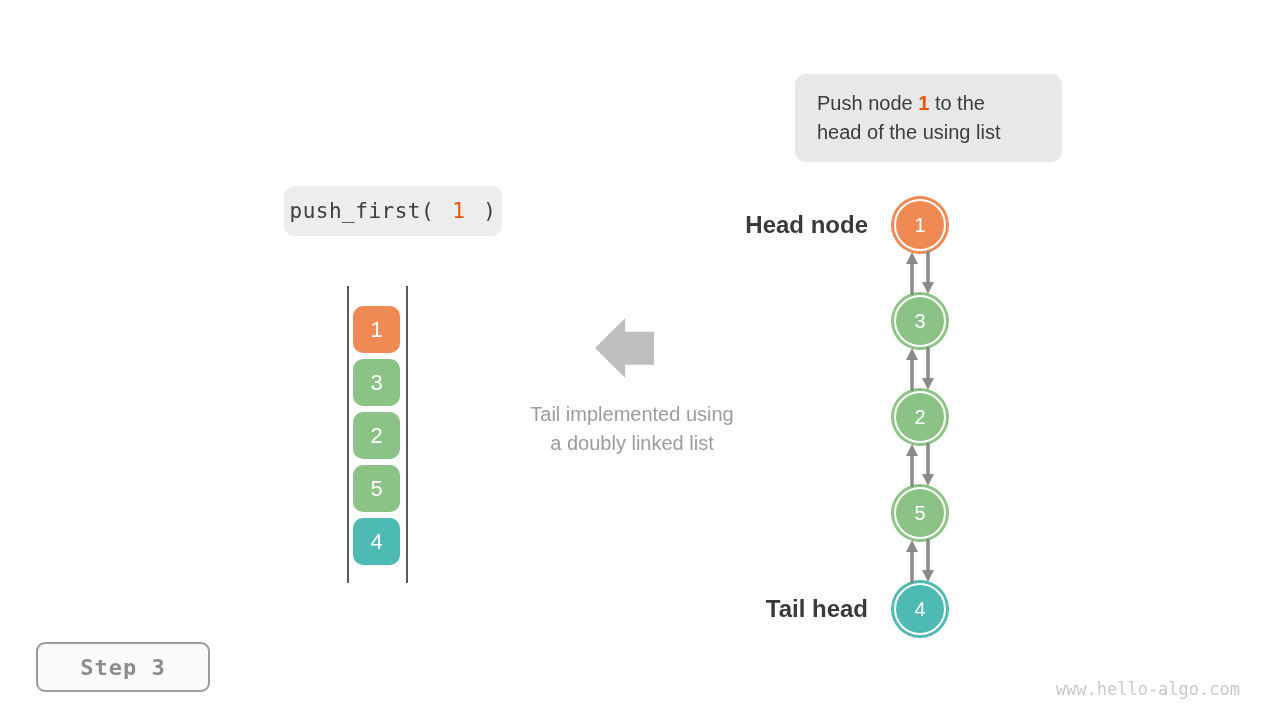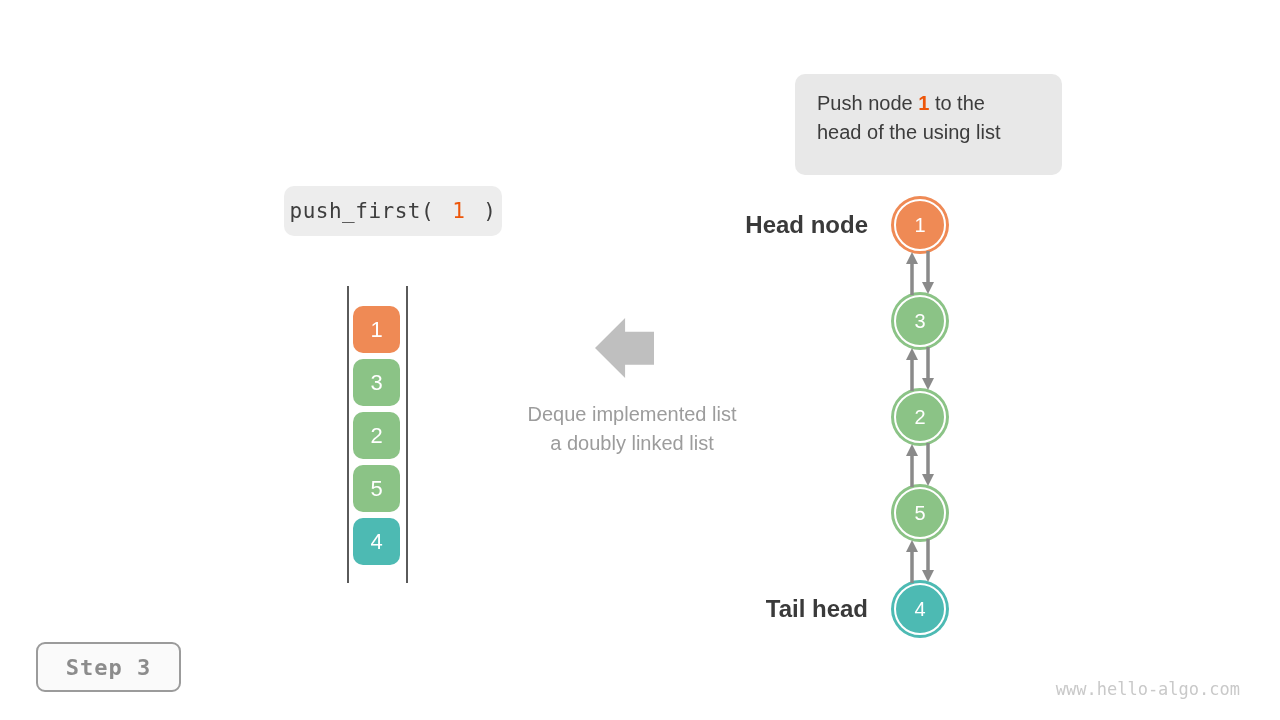--- a/index.html
+++ b/index.html
@@ -9,21 +9,21 @@
     height: 720px;
     background: #ffffff;
     overflow: hidden;
     font-family: "Liberation Sans", sans-serif;
   }
 
   
   .info-box {
     position: absolute;
     left: 795px; top: 74px;
-    width: 267px; height: 101px;
+    width: 267px; height: 88px;
     background: #e8e8e8;
     border-radius: 10px;
     box-sizing: border-box;
     padding: 15px 0 8px 22px;
     font-size: 20px;
     line-height: 29px;
     color: #3c3c3c;
   }
   .info-box .hl { color: #ed560a; font-weight: 700; }
 
@@ -100,21 +100,21 @@
     text-align: right;
     font-size: 24px; font-weight: 700;
     color: #3a3a3a;
     line-height: 26px;
   }
 
   
   .step-box {
     position: absolute;
     left: 36px; top: 642px;
-    width: 145px; height: 50px;
+    width: 174px; height: 50px;
     background: #fafafa;
     border: 2px solid #9b9b9b;
     border-radius: 9px;
     box-sizing: border-box;
     display: flex; align-items: center; justify-content: center;
     font-family: "DejaVu Sans Mono", monospace;
     font-size: 22px; font-weight: 700;
     color: #8c8c8c;
     letter-spacing: 1px;
   }
@@ -148,21 +148,21 @@
   <div class="stack-line right"></div>
   <div class="stack-item" style="top: 306px; --c: #ef8a55;">1</div>
   <div class="stack-item" style="top: 359px; --c: #8bc386;">3</div>
   <div class="stack-item" style="top: 412px; --c: #8bc386;">2</div>
   <div class="stack-item" style="top: 465px; --c: #8bc386;">5</div>
   <div class="stack-item" style="top: 518px; --c: #4dbab3;">4</div>
 
   <div class="block-arrow"></div>
 
   <div class="caption">
-    <div>Deque implemented list</div>
+    <div>Tail implemented using</div>
     <div>a doubly linked list</div>
   </div>
 
   <div class="side-label" style="top:212px">Head node</div>
   <div class="side-label" style="top:596px">Tail head</div>
 
   <div class="node" style="top: 199px; --c: #ef8a55;">1</div>
   <div class="node" style="top: 295px; --c: #8bc386;">3</div>
   <div class="node" style="top: 391px; --c: #8bc386;">2</div>
   <div class="node" style="top: 487px; --c: #8bc386;">5</div>

